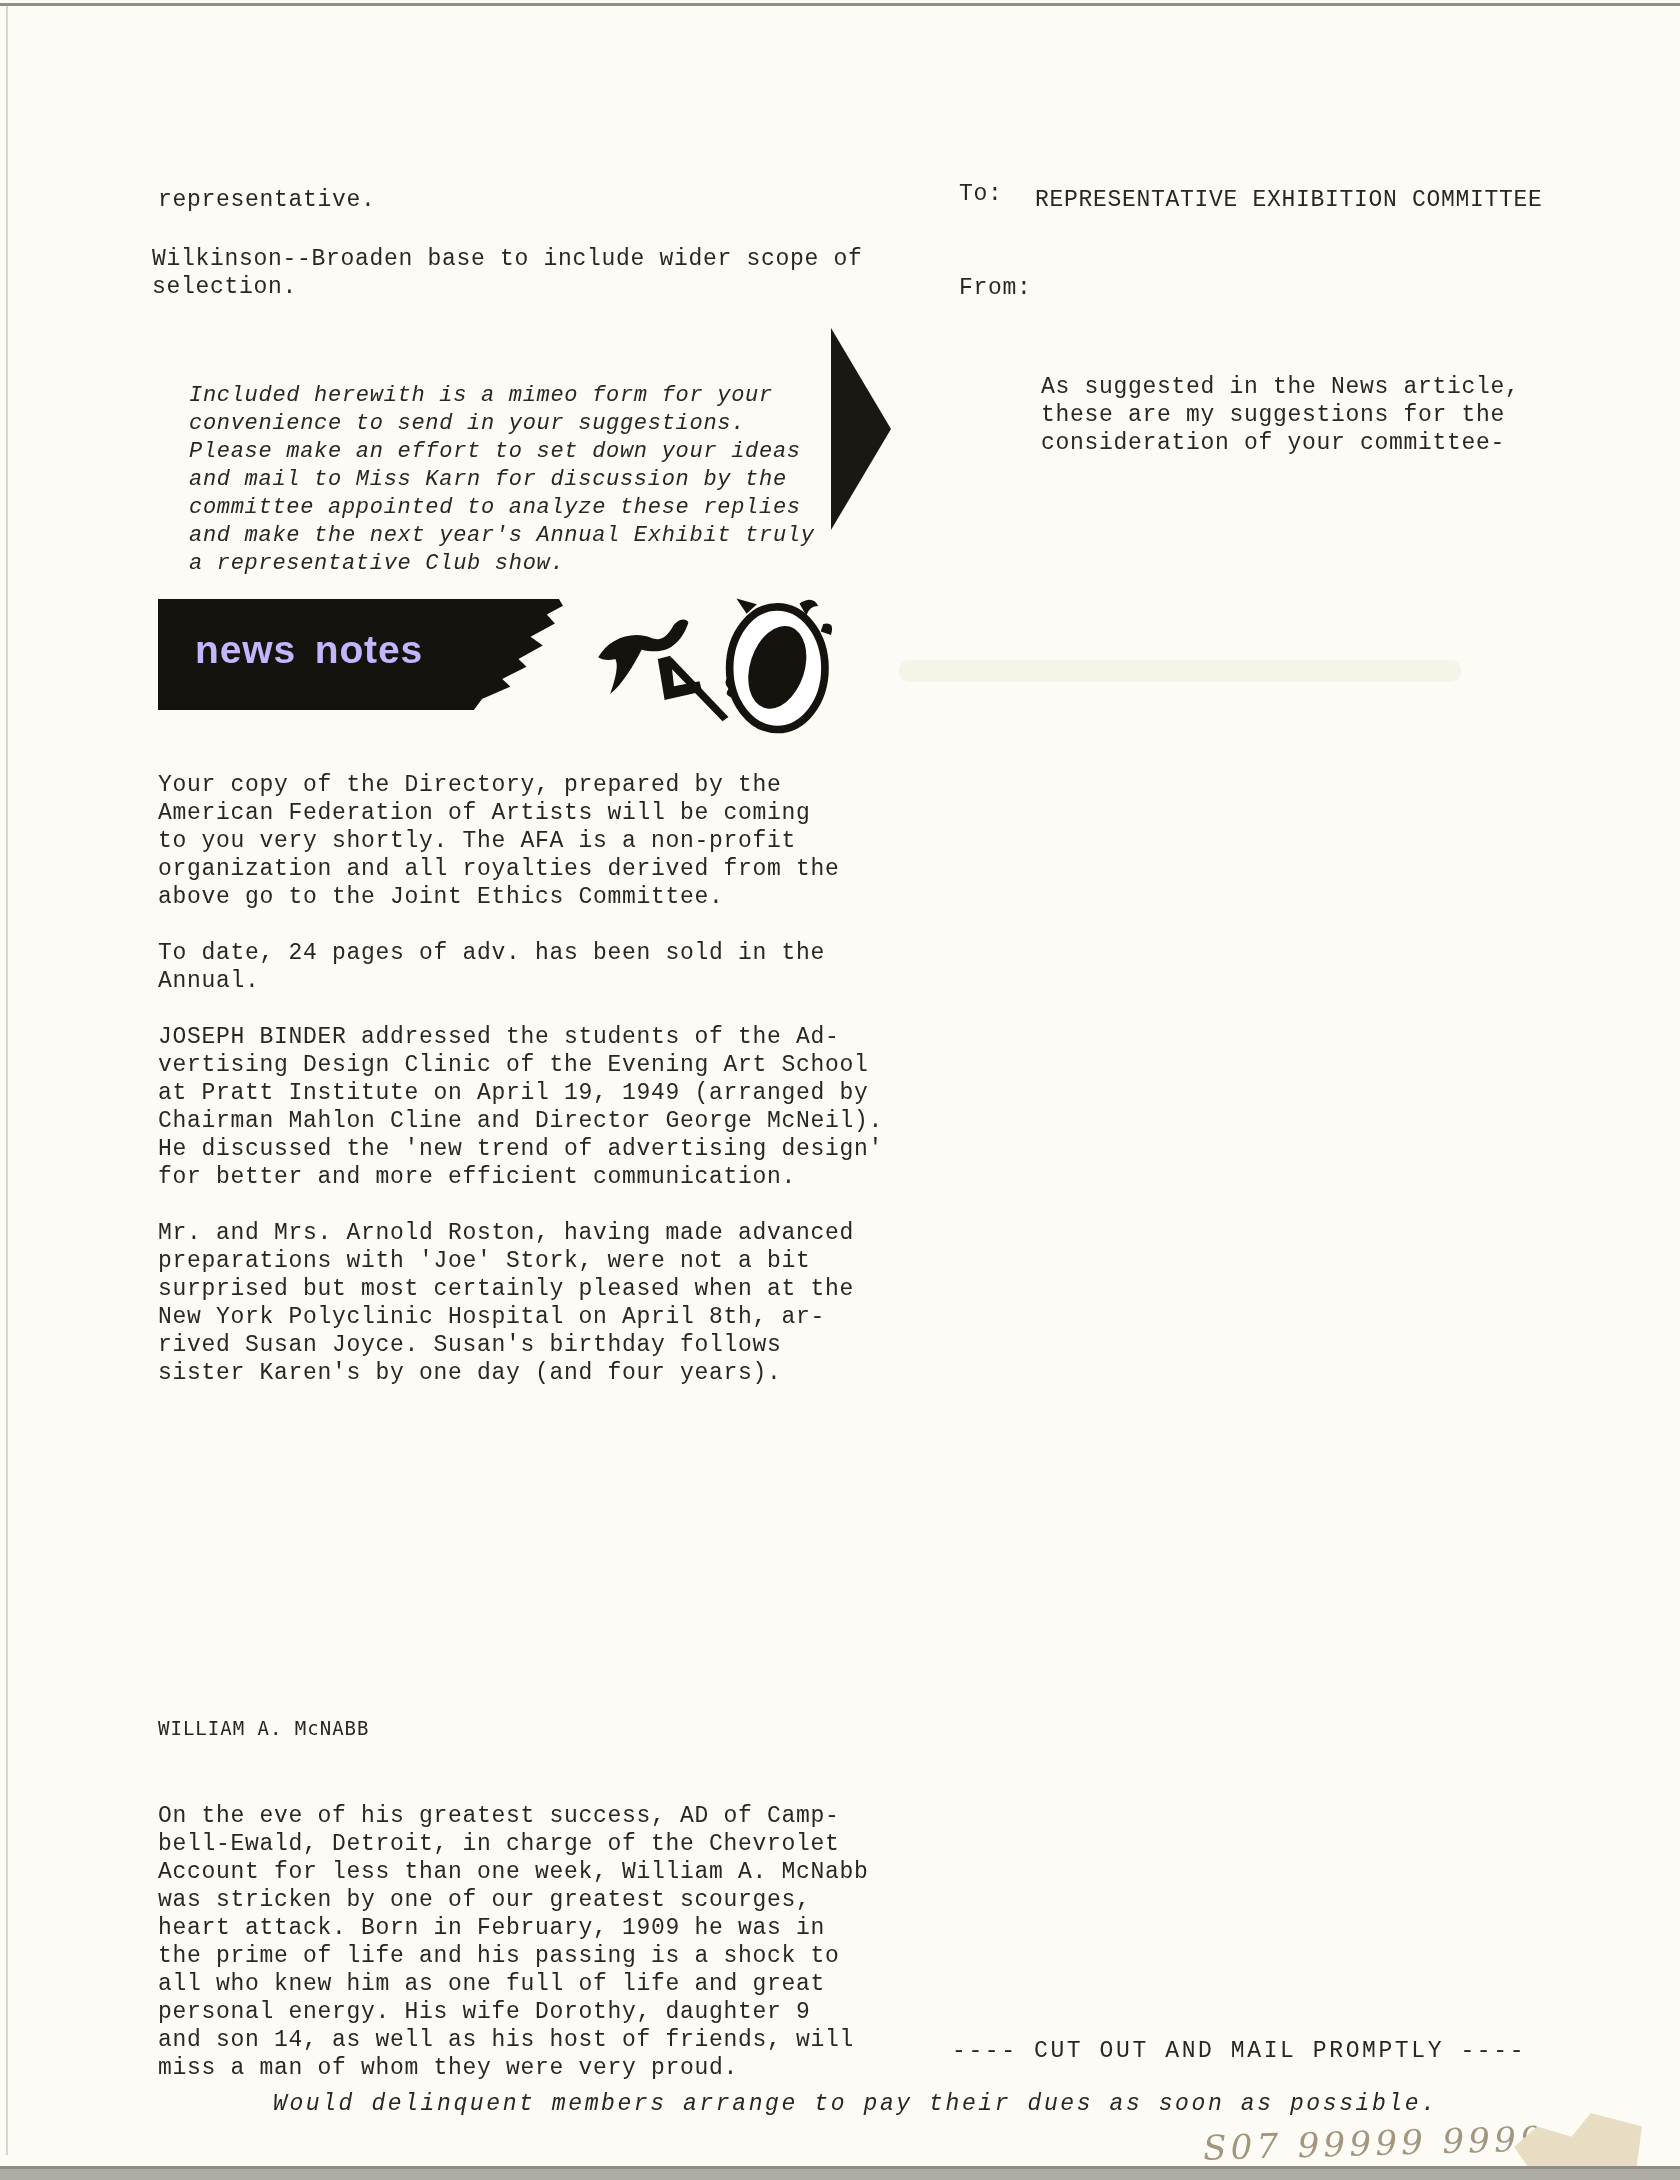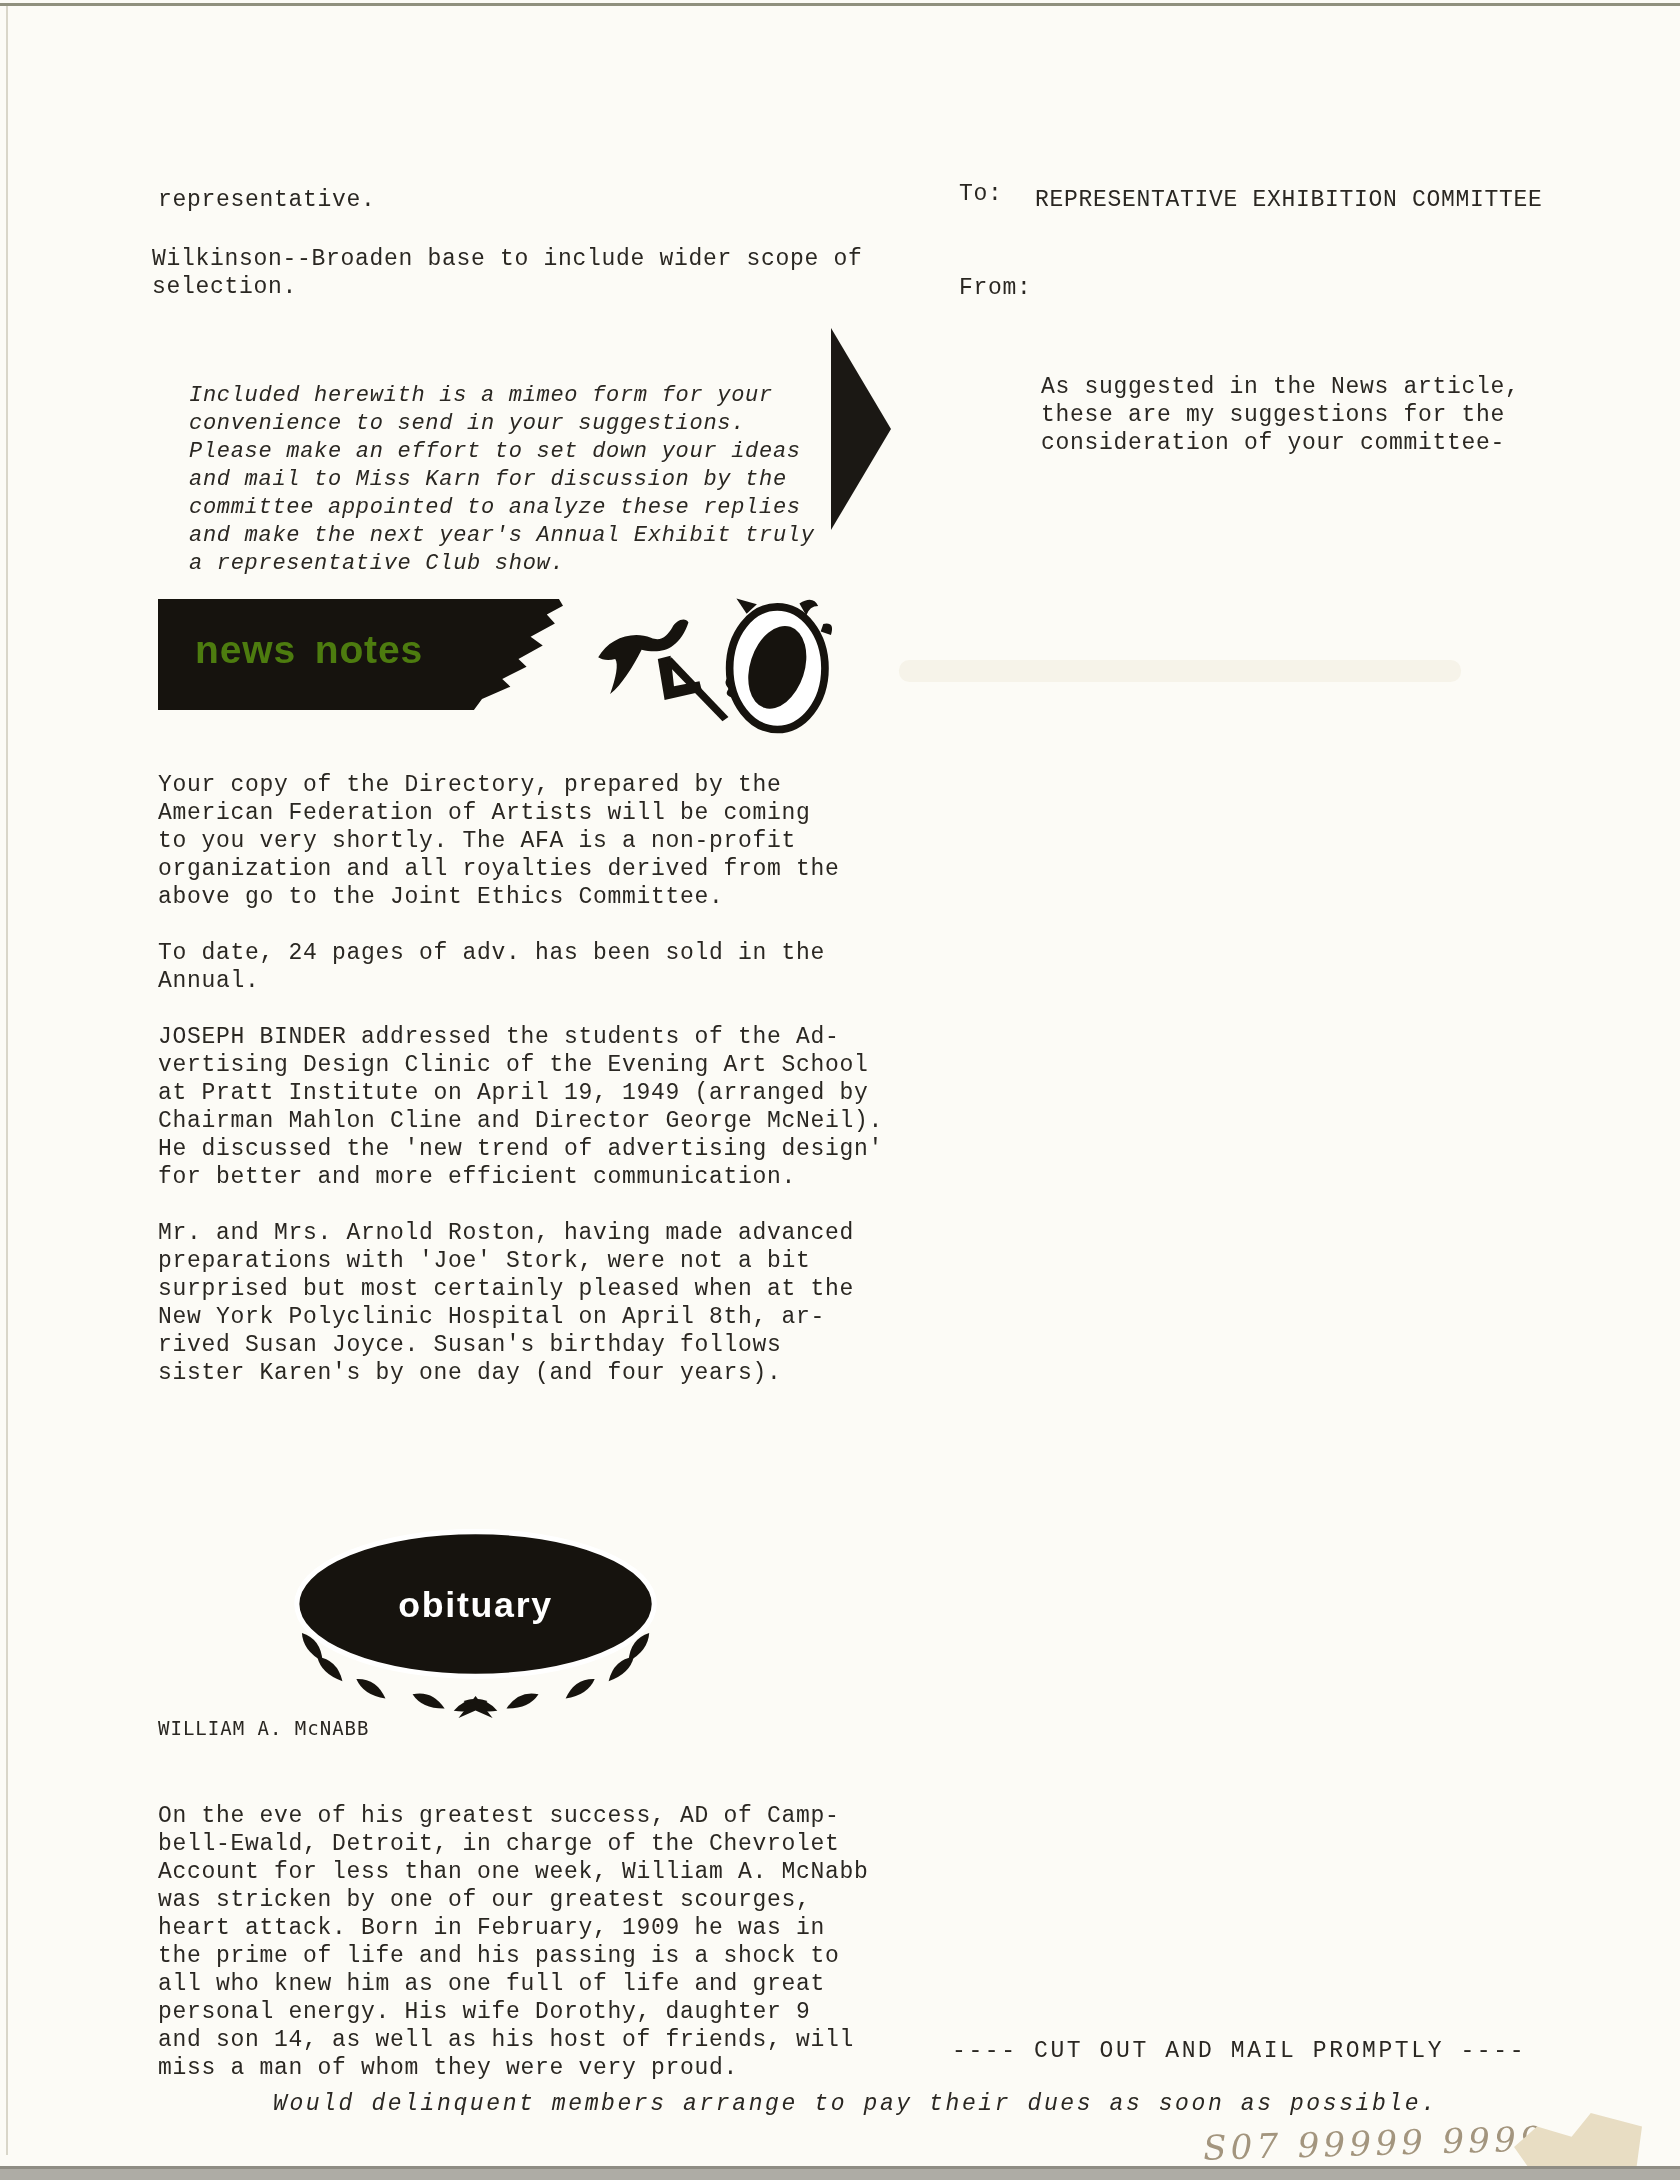--- a/index.html
+++ b/index.html
@@ -28,21 +28,21 @@
   .obit-body{width:784px;}
   
   .banner{
     left:158px;top:599px;width:405px;height:111px;
     background:#16130e;
     clip-path:polygon(0% 0%,99% 0%,100% 6%,96% 14%,98% 22%,92% 34%,95% 42%,89% 54%,91% 61%,85% 72%,87% 79%,80% 90%,78% 100%,0% 100%);
   }
   .banner-label{
     position:absolute;left:37px;top:29px;
     font-family:"Liberation Sans",sans-serif;font-weight:700;
-    font-size:39px;color:#4d7c0f;letter-spacing:0.9px;word-spacing:6.8px;
+    font-size:39px;color:#c4b5fd;letter-spacing:0.9px;word-spacing:6.8px;
   }
   
   .arrow{
     left:831px;top:328px;width:60px;height:202px;
     background:#1b1814;
     clip-path:polygon(0 0,100% 50%,0 100%);
   }
   
   .obit-name{
     font-family:"DejaVu Sans Mono",monospace;font-weight:400;
@@ -136,37 +136,20 @@
 He discussed the 'new trend of advertising design'
 for better and more efficient communication.</p>
     <p class="tw">Mr. and Mrs. Arnold Roston, having made advanced
 preparations with 'Joe' Stork, were not a bit
 surprised but most certainly pleased when at the
 New York Polyclinic Hospital on April 8th, ar-
 rived Susan Joyce.  Susan's birthday follows
 sister Karen's by one day (and four years).</p>
   </div>
 
-  <div class="abs" style="left:290px;top:1529px;">
-    <svg width="383" height="196" viewBox="0 0 450 230" xmlns="http://www.w3.org/2000/svg">
-      <g fill="#16130e">
-        <g id="wreathR">
-          <path d="M0,0 Q14,-15 40,-10 Q22,9 0,0 Z" transform="translate(422,122) rotate(140)"></path>
-          <path d="M0,0 Q14,-15 40,-10 Q22,9 0,0 Z" transform="translate(404,150) rotate(150)"></path>
-          <path d="M0,0 Q14,-15 40,-10 Q22,9 0,0 Z" transform="translate(358,176) rotate(160)"></path>
-          <path d="M0,0 Q14,-15 40,-10 Q22,9 0,0 Z" transform="translate(292,194) rotate(170)"></path>
-          <path d="M0,0 Q14,-15 40,-10 Q22,9 0,0 Z" transform="translate(232,202) rotate(178)"></path>
-        </g>
-        <use href="#wreathR" transform="translate(436,0) scale(-1,1)"></use>
-        <path d="M218,196 l-20,26 l20,-9 l20,9 Z"></path>
-      </g>
-      <ellipse cx="218" cy="88" rx="210" ry="85" fill="#16130e" stroke="#ffffff" stroke-width="6"></ellipse>
-      <text x="218" y="103" text-anchor="middle" fill="#ffffff" font-family="Liberation Sans, sans-serif" font-weight="700" font-size="42" letter-spacing="2">obituary</text>
-    </svg>
-  </div>
 
   <div class="abs obit-name" style="left:158px;top:1717px;">WILLIAM A. McNABB</div>
 
   <div class="abs tw obit-body" style="left:158px;top:1802px;">On the eve of his greatest success, AD of Camp-
 bell-Ewald, Detroit, in charge of the Chevrolet
 Account for less than one week, William A. McNabb
 was stricken by one of our greatest scourges,
 heart attack.  Born in February, 1909 he was in
 the prime of life and his passing is a shock to
 all who knew him as one full of life and great

